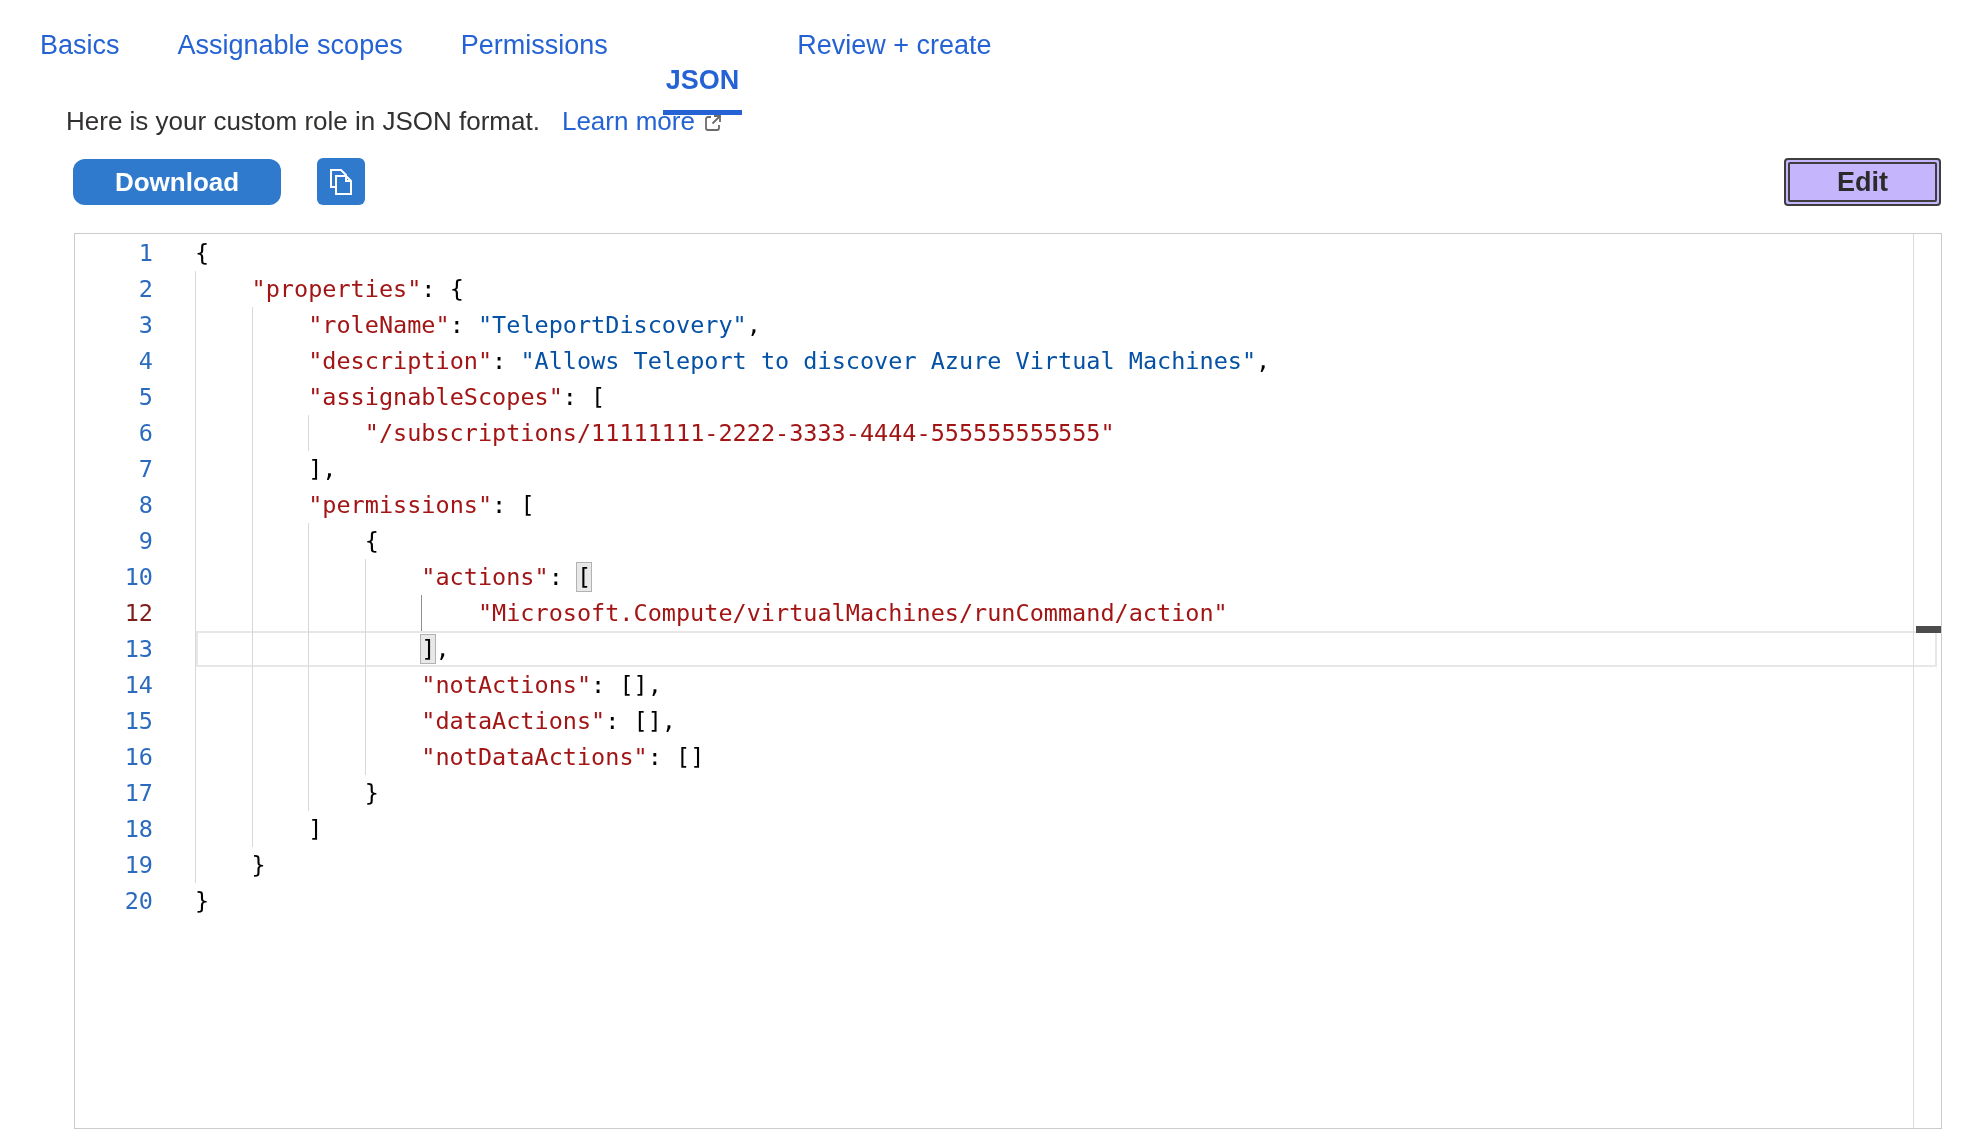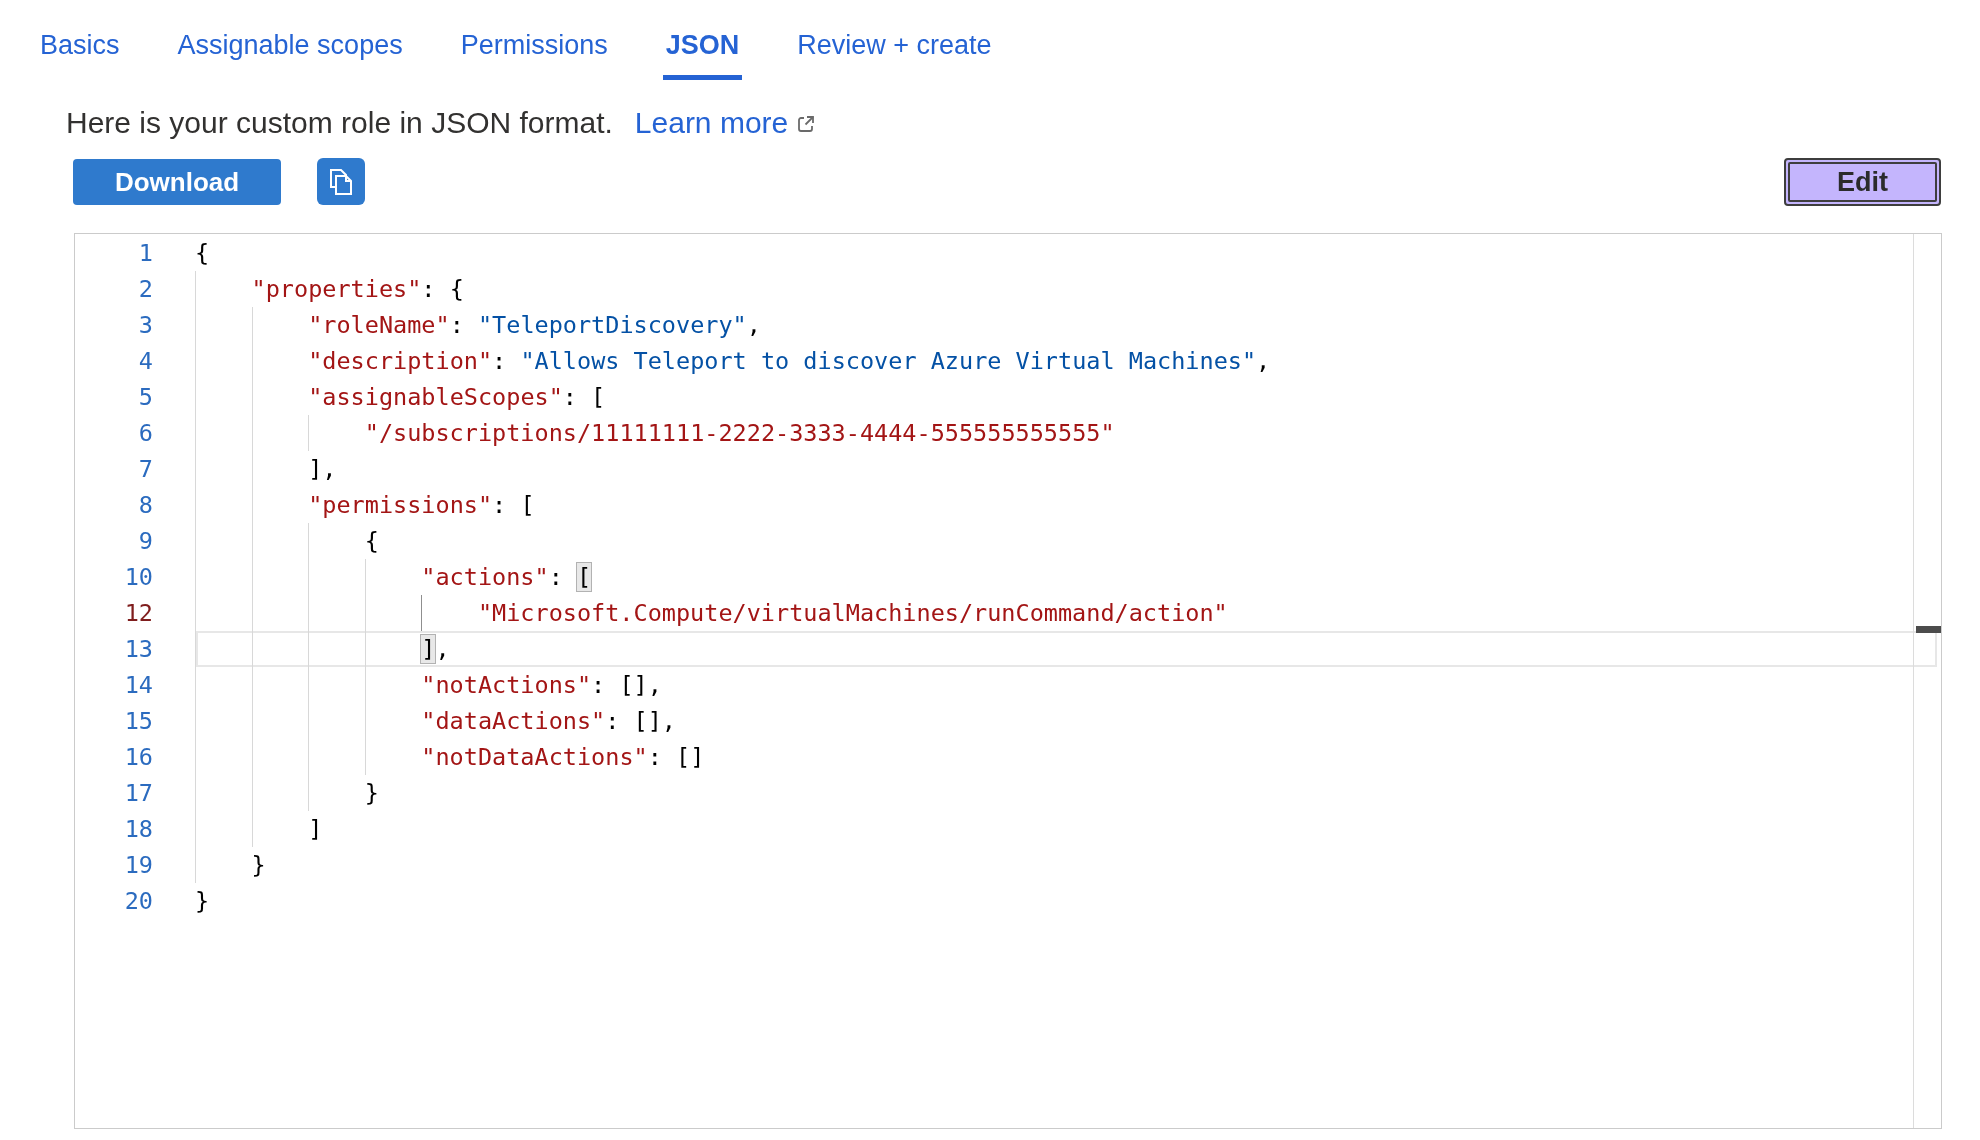--- a/index.html
+++ b/index.html
@@ -2,30 +2,30 @@
 <html><head>
 <meta charset="utf-8">
 <style>
   html,body{margin:0;padding:0;background:#fff;}
   .page{position:relative;width:1980px;height:1140px;background:#fff;overflow:hidden;
         font-family:"Liberation Sans",sans-serif;-webkit-font-smoothing:antialiased;}
 
   
   .tabbar{position:absolute;left:37px;top:0;display:flex;gap:52px;}
   .tab{font-size:27px;color:#2563d4;padding:30px 3px 14px;border-bottom:5px solid transparent;cursor:pointer;white-space:nowrap;}
-  .tab.active{font-weight:bold;border-bottom-color:#2563d4;}
+  .tab.active{font-weight:bold;border-bottom-color:#2563d4;margin-top:35px;}
 
   
-  .subtitle{position:absolute;left:66px;top:106px;font-size:30px;color:#323130;display:flex;align-items:center;text-align:center;}
+  .subtitle{position:absolute;left:66px;top:106px;font-size:26px;color:#323130;display:flex;align-items:center;text-align:center;}
   .subtitle .link{color:#2563d4;margin-left:22px;cursor:pointer;text-decoration:none;}
   .ext-icon{margin-left:7px;margin-top:2px;}
 
   
   .btn-download{position:absolute;left:73px;top:159px;width:208px;height:46px;background:#2f7acd;
-        border:none;border-radius:4px;color:#fff;font-size:26px;font-weight:bold;
+        border:none;border-radius:12px;color:#fff;font-size:26px;font-weight:bold;
         font-family:"Liberation Sans",sans-serif;display:flex;align-items:center;justify-content:center;cursor:pointer;}
   .btn-copy{position:absolute;left:317px;top:158px;width:48px;height:47px;background:#2f7acd;border:none;
         border-radius:6px;display:flex;align-items:center;justify-content:center;cursor:pointer;}
   .btn-edit{position:absolute;left:1784px;top:158px;width:157px;height:48px;box-sizing:border-box;
         border:2px solid #3e3e3e;border-radius:4px;padding:2px;background:#c4b5fd;cursor:pointer;}
   .btn-edit .inner{width:100%;height:100%;box-sizing:border-box;border:2px solid #3e3e3e;border-radius:2px;
         display:flex;align-items:center;justify-content:center;font-size:27px;font-weight:bold;color:#2b2b2b;
         font-family:"Liberation Sans",sans-serif;}
 
   

